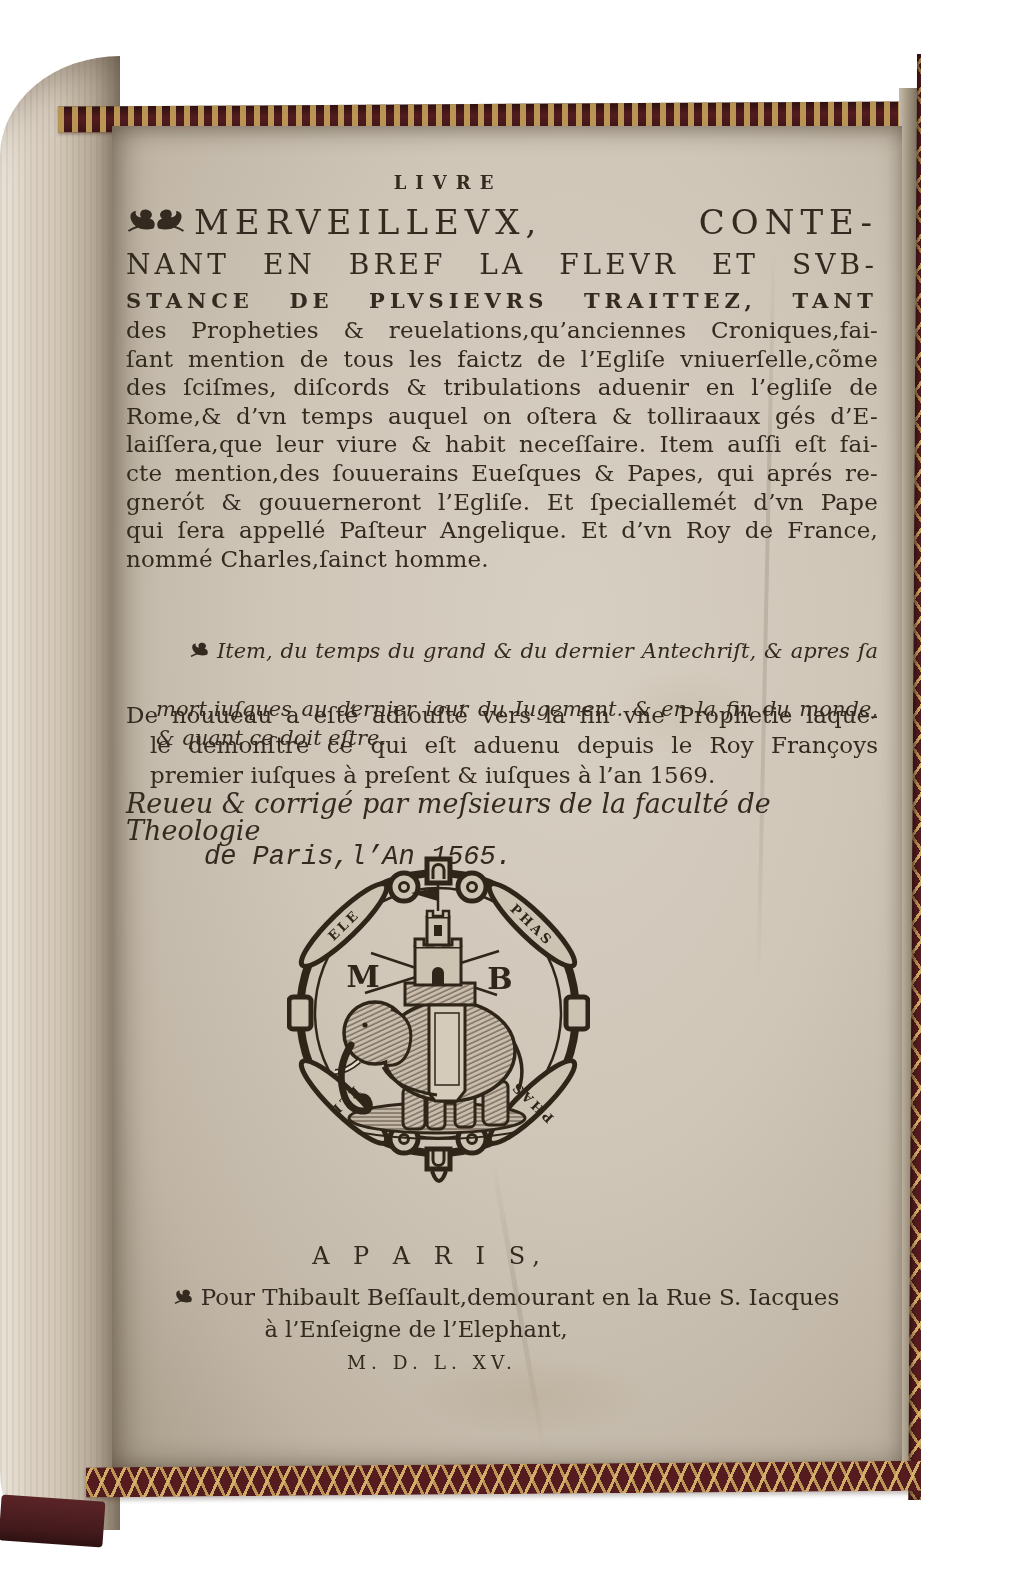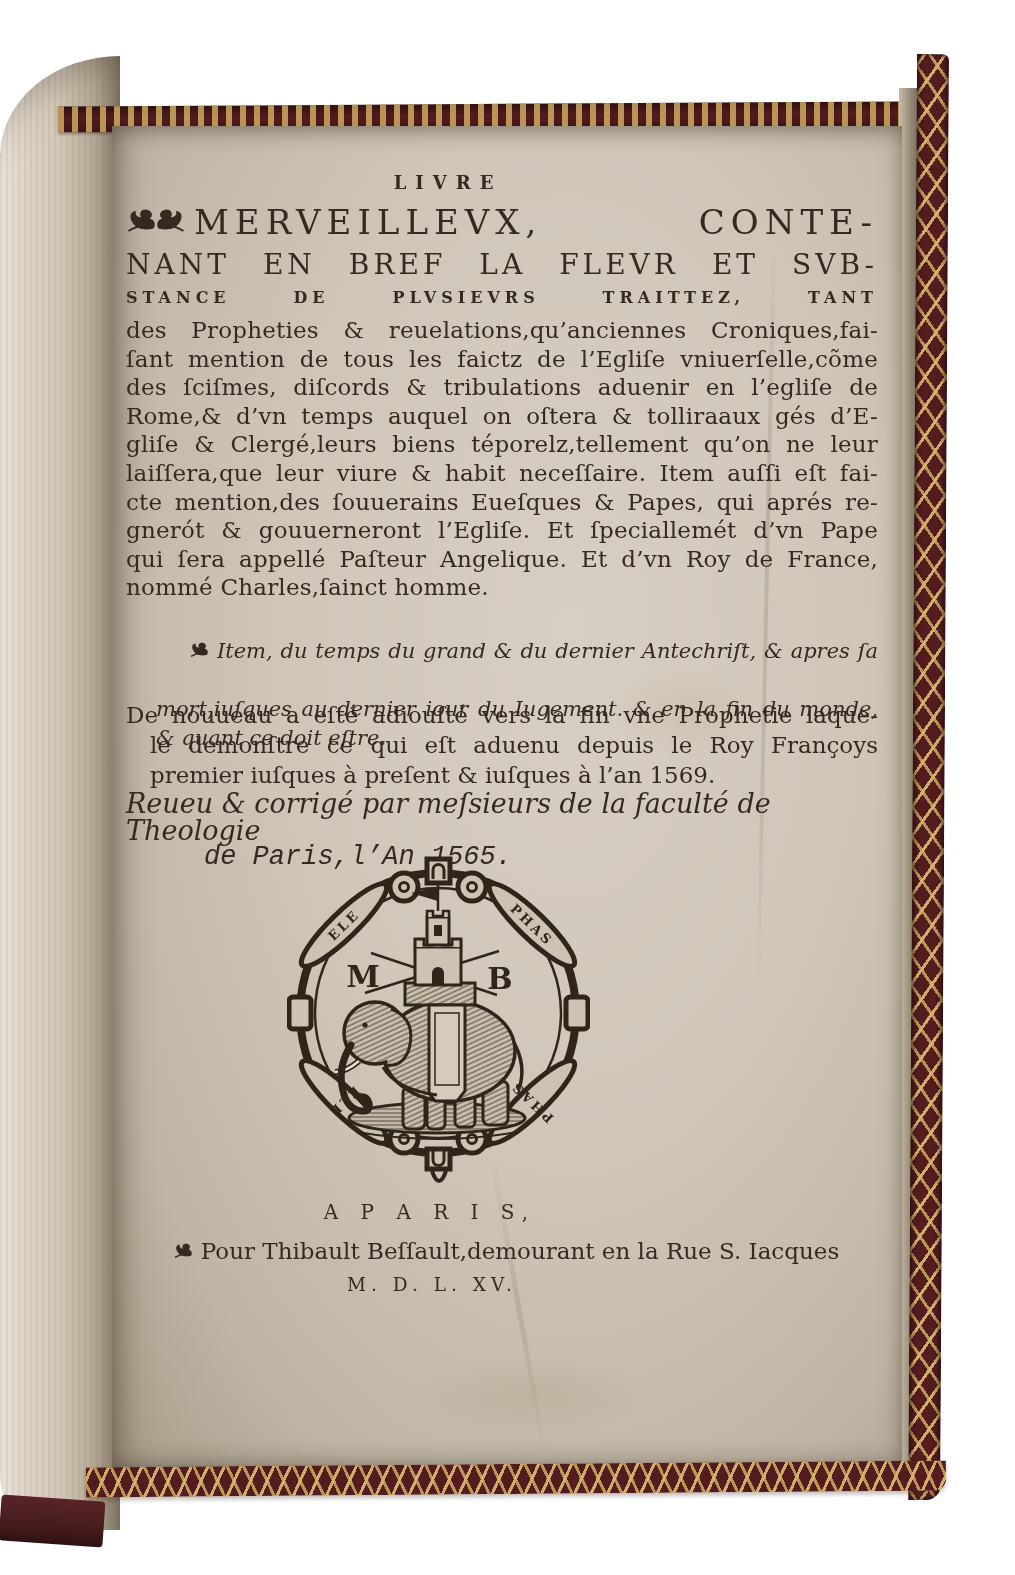--- a/index.html
+++ b/index.html
@@ -1,16 +1,16 @@
 <!DOCTYPE html>
 <html><head>
 <meta charset="utf-8">
 <style>
   html,body{margin:0;padding:0;background:#ffffff;}
-  .photo{position:relative;width:1015px;height:1575px;background:#ffffff;overflow:hidden;
+  .photo{position:relative;width:921px;height:1575px;background:#ffffff;overflow:hidden;
          font-family:"DejaVu Serif","Liberation Serif",serif;color:#342a1f;}
 
   
   .left-pages{position:absolute;left:0;top:56px;width:120px;height:1474px;
     border-top-left-radius:120px 100px;border-bottom-left-radius:30px 60px;
     background:
       repeating-linear-gradient(90deg, rgba(120,104,86,.10) 0 2px, rgba(0,0,0,0) 2px 6px),
       linear-gradient(90deg,#efe9de 0%,#ddd3c5 22%,#d2c7b7 50%,#b5a896 78%,#8f8270 94%,#7c7060 100%);
     box-shadow:inset 0 30px 40px -25px rgba(80,65,50,.45);}
   .cover-corner-bl{position:absolute;left:0;top:1498px;width:104px;height:46px;
@@ -56,38 +56,38 @@
   .stain-2{left:300px;top:1230px;width:240px;height:80px;border-radius:50%;
     background:radial-gradient(ellipse,rgba(150,125,90,.14),rgba(0,0,0,0) 70%);}
 
   .grp{position:absolute;left:14px;width:752px;}
   .j{text-align:justify;text-align-last:justify;}
   .line{white-space:pre-wrap;}
 
   .kicker{top:46px;text-align:center;font-size:18px;font-weight:600;letter-spacing:9px;transform:translateX(-54px);}
   .t1{top:76px;font-size:34px;letter-spacing:6px;font-weight:500;}
   .t2{top:122px;font-size:28px;letter-spacing:4px;font-weight:500;}
-  .t3{top:162px;font-size:16px;letter-spacing:5px;font-weight:600;}
+  .t3{top:162px;font-size:21px;letter-spacing:5px;font-weight:600;}
   .body-par{top:190px;font-size:23px;line-height:28.6px;letter-spacing:.2px;}
   .item-par{top:482px;font-size:21px;line-height:29px;font-style:italic;font-weight:500;}
   .item-par .ind{padding-left:30px;}
   .add-par{top:574px;font-size:23px;line-height:30px;}
   .add-par .ind{padding-left:24px;}
   .app-par{top:664px;font-size:27px;line-height:27px;font-style:italic;font-weight:500;}
   .app-par .ind{padding-left:78px;font-family:Liberation Mono, monospace;}
 
   .orn{display:inline-block;vertical-align:baseline;color:#342a1f;margin-right:8px;}
   .orn svg{display:block;}
   .orn .flip{transform:scaleX(-1);}
   .orn-pair{display:inline-flex;gap:0;}
 
   .device-wrap{position:absolute;left:175px;top:729px;width:303px;height:335px;}
 
   .imprint{top:1074px;text-align:center;}
-  .imp-place{font-size:20px;letter-spacing:8px;transform:translateX(-72px);}
+  .imp-place{font-size:24px;letter-spacing:8px;transform:translateX(-72px);margin-top:42px;}
   .imp-pub{font-size:23px;margin-top:14px;transform:translateX(4px);}
   .imp-addr{font-size:22.5px;margin-top:6px;transform:translateX(-86px);}
   .imp-date{font-size:18.5px;letter-spacing:5px;margin-top:10px;transform:translateX(-70px);}
 
   .ink-text{fill:#2f2519;font-family:"DejaVu Serif","Liberation Serif",serif;}
 </style>
 </head>
 <body>
 
 <div class="photo">
@@ -119,21 +119,20 @@
         </span><span>MERVEILLEVX, CONTE-</span>
     </div>
     <div class="grp t2 j">NANT EN BREF LA FLEVR ET SVB-</div>
     <div class="grp t3 j">STANCE DE PLVSIEVRS TRAITTEZ, TANT</div>
 
     <div class="grp body-par">
       <div class="line j">des Propheties &amp; reuelations,qu’anciennes Croniques,fai-</div>
       <div class="line j">ſant mention de tous les faictz de l’Egliſe vniuerſelle,cõme</div>
       <div class="line j">des ſciſmes, diſcords &amp; tribulations aduenir en l’egliſe de</div>
       <div class="line j">Rome,&amp; d’vn temps auquel on oſtera &amp; tolliraaux gés d’E-</div>
-      <div class="line j">gliſe &amp; Clergé,leurs biens téporelz,tellement qu’on ne leur</div>
       <div class="line j">laiſſera,que leur viure &amp; habit neceſſaire. Item auſſi eſt fai-</div>
       <div class="line j">cte mention,des ſouuerains Eueſques &amp; Papes, qui aprés re-</div>
       <div class="line j">gnerót &amp; gouuerneront l’Egliſe. Et ſpeciallemét d’vn Pape</div>
       <div class="line j">qui ſera appellé Paſteur Angelique. Et d’vn Roy de France,</div>
       <div class="line">nommé Charles,ſainct homme.</div>
     </div>
 
     <div class="grp item-par">
       <div class="line j">
         <span class="orn"><svg width="20" height="16" viewBox="0 0 24 20">
@@ -235,18 +234,19 @@
     </div>
 
     <div class="grp imprint">
       <div class="imp-place">A P A R I S,</div>
       <div class="imp-pub">
         <span class="orn"><svg width="20" height="16" viewBox="0 0 24 20">
               <path d="M22 16 C14 18 8 16 5 11 C2 6 4 2 8 2 C7 5 9 7 12 7 C10 3 13 0 17 1 C21 2 22 6 19 8 C23 9 24 13 22 16 Z" fill="currentColor"></path>
               <path d="M2 18 C8 14 14 13 21 15" stroke="currentColor" stroke-width="1.6" fill="none"></path>
             </svg></span><span>Pour Thibault Beſſault,demourant en la Rue S. Iacques</span>
       </div>
+      <div class="imp-addr">à l’Enſeigne de l’Elephant,</div>
       <div class="imp-date">M. D. L. XV.</div>
     </div>
   </div>
 
   <div class="edge-bottom"></div>
 </div>
 
 </body></html>

